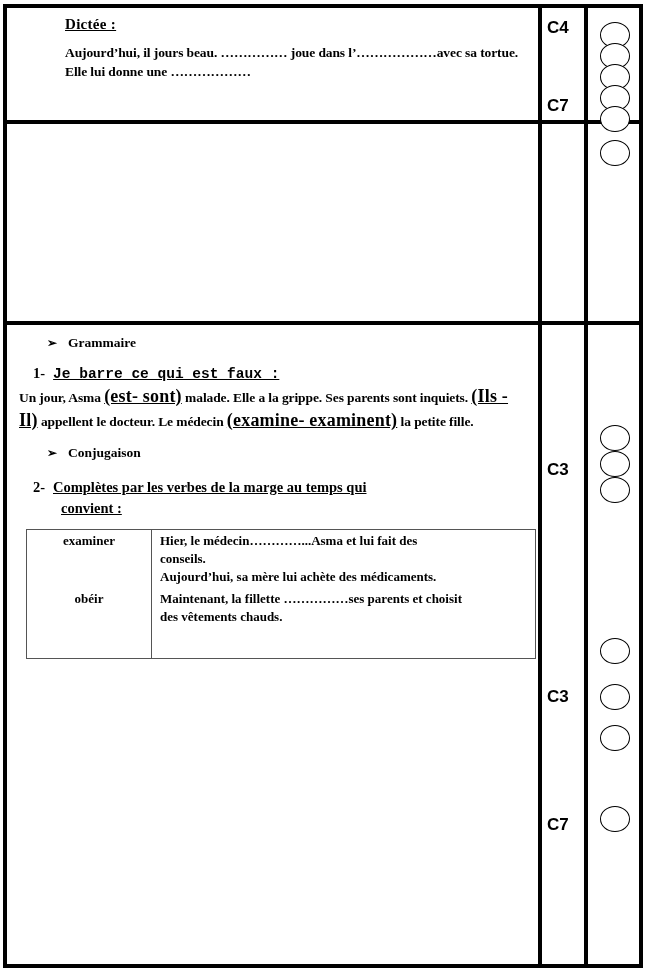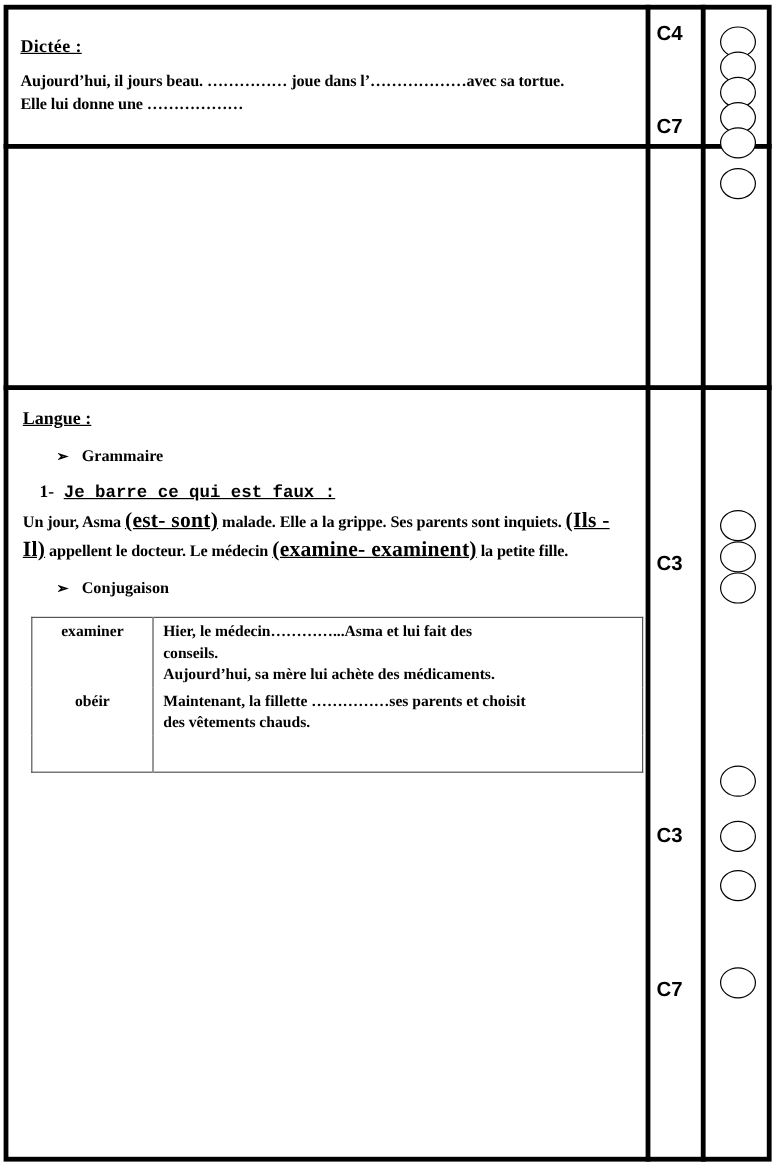--- a/index.html
+++ b/index.html
@@ -64,21 +64,21 @@
   }
 
   .col-main { left: 4px; width: 531px; }
   .col-code { left: 539px; width: 42px; }
   .col-circ { left: 585px; width: 51px; }
 
   .r1 { top: 4px;   height: 112px; }
   .r2 { top: 120px; height: 197px; }
   .r3 { top: 321px; height: 639px; }
 
-  .pad { padding: 23px 10px 0 10px; }
+  .pad { padding: 8px 10px 0 10px; margin-left: 48px; }
 
   
   .hdr {
     font-weight: bold;
     font-size: 15px;
     text-decoration: underline;
     letter-spacing: 0.3px;
     margin-bottom: 10px;
   }
   .body-line {
@@ -166,21 +166,21 @@
     border: 1px solid #555;
     border-collapse: collapse;
     table-layout: fixed;
   }
   .verb-table td {
     border: none;
     vertical-align: top;
     font-weight: bold;
     font-size: 13px;
     line-height: 18px;
-    padding: 2px 4px;
+    padding: 2px 16px;
   }
   .verb-table td.verb {
     width: 92px;
     text-align: center;
     border-right: 1px solid #555;
     white-space: nowrap;
   }
   .verb-table td.sent { padding-left: 8px; }
   .verb-table tr.spacer td { height: 26px; }
 </style>
@@ -205,41 +205,44 @@
     <div class="code-label" style="top:10px;">C4</div>
     <div class="code-label" style="top:88px;">C7</div>
   </div>
 
   <div class="cell col-main r2"></div>
   <div class="cell col-code r2"></div>
   <div class="cell col-circ r2"></div>
 
   <div class="cell col-main r3" style="padding:10px 8px 0 10px;">
 
-    <div class="langue-hdr">Langue :</div>
 
     <div class="bullet-row">
       <span class="bullet-glyph">➢</span>
       <span>Grammaire</span>
     </div>
 
     <div class="ex-title">
       <span class="num">1-</span>
       <span class="txt">Je barre ce qui est faux :</span>
     </div>
 
     <div class="ex-body">
       <span>Un jour, Asma </span><span class="big-choice">(est- sont)</span><span> malade. Elle a la grippe. Ses parents sont inquiets. </span><span class="big-choice">(Ils - Il)</span><span> appellent le docteur. Le médecin </span><span class="big-choice">(examine- examinent)</span><span> la petite fille.</span>
     </div>
 
     <div class="bullet-row" style="margin-bottom:16px;">
       <span class="bullet-glyph">➢</span>
       <span>Conjugaison</span>
     </div>
 
+    <div class="ex2-title">
+      <span class="num">2-</span><span class="txt">Complètes par les verbes de la marge au temps qui</span><br>
+      <span class="txt2">convient :</span>
+    </div>
 
     <table class="verb-table">
       <tbody>
         <tr>
           <td class="verb">examiner</td>
           <td class="sent">
             <div>Hier, le médecin…………...Asma et lui fait des</div>
             <div>conseils.</div>
             <div>Aujourd’hui, sa mère lui achète des médicaments.</div>
           </td>

